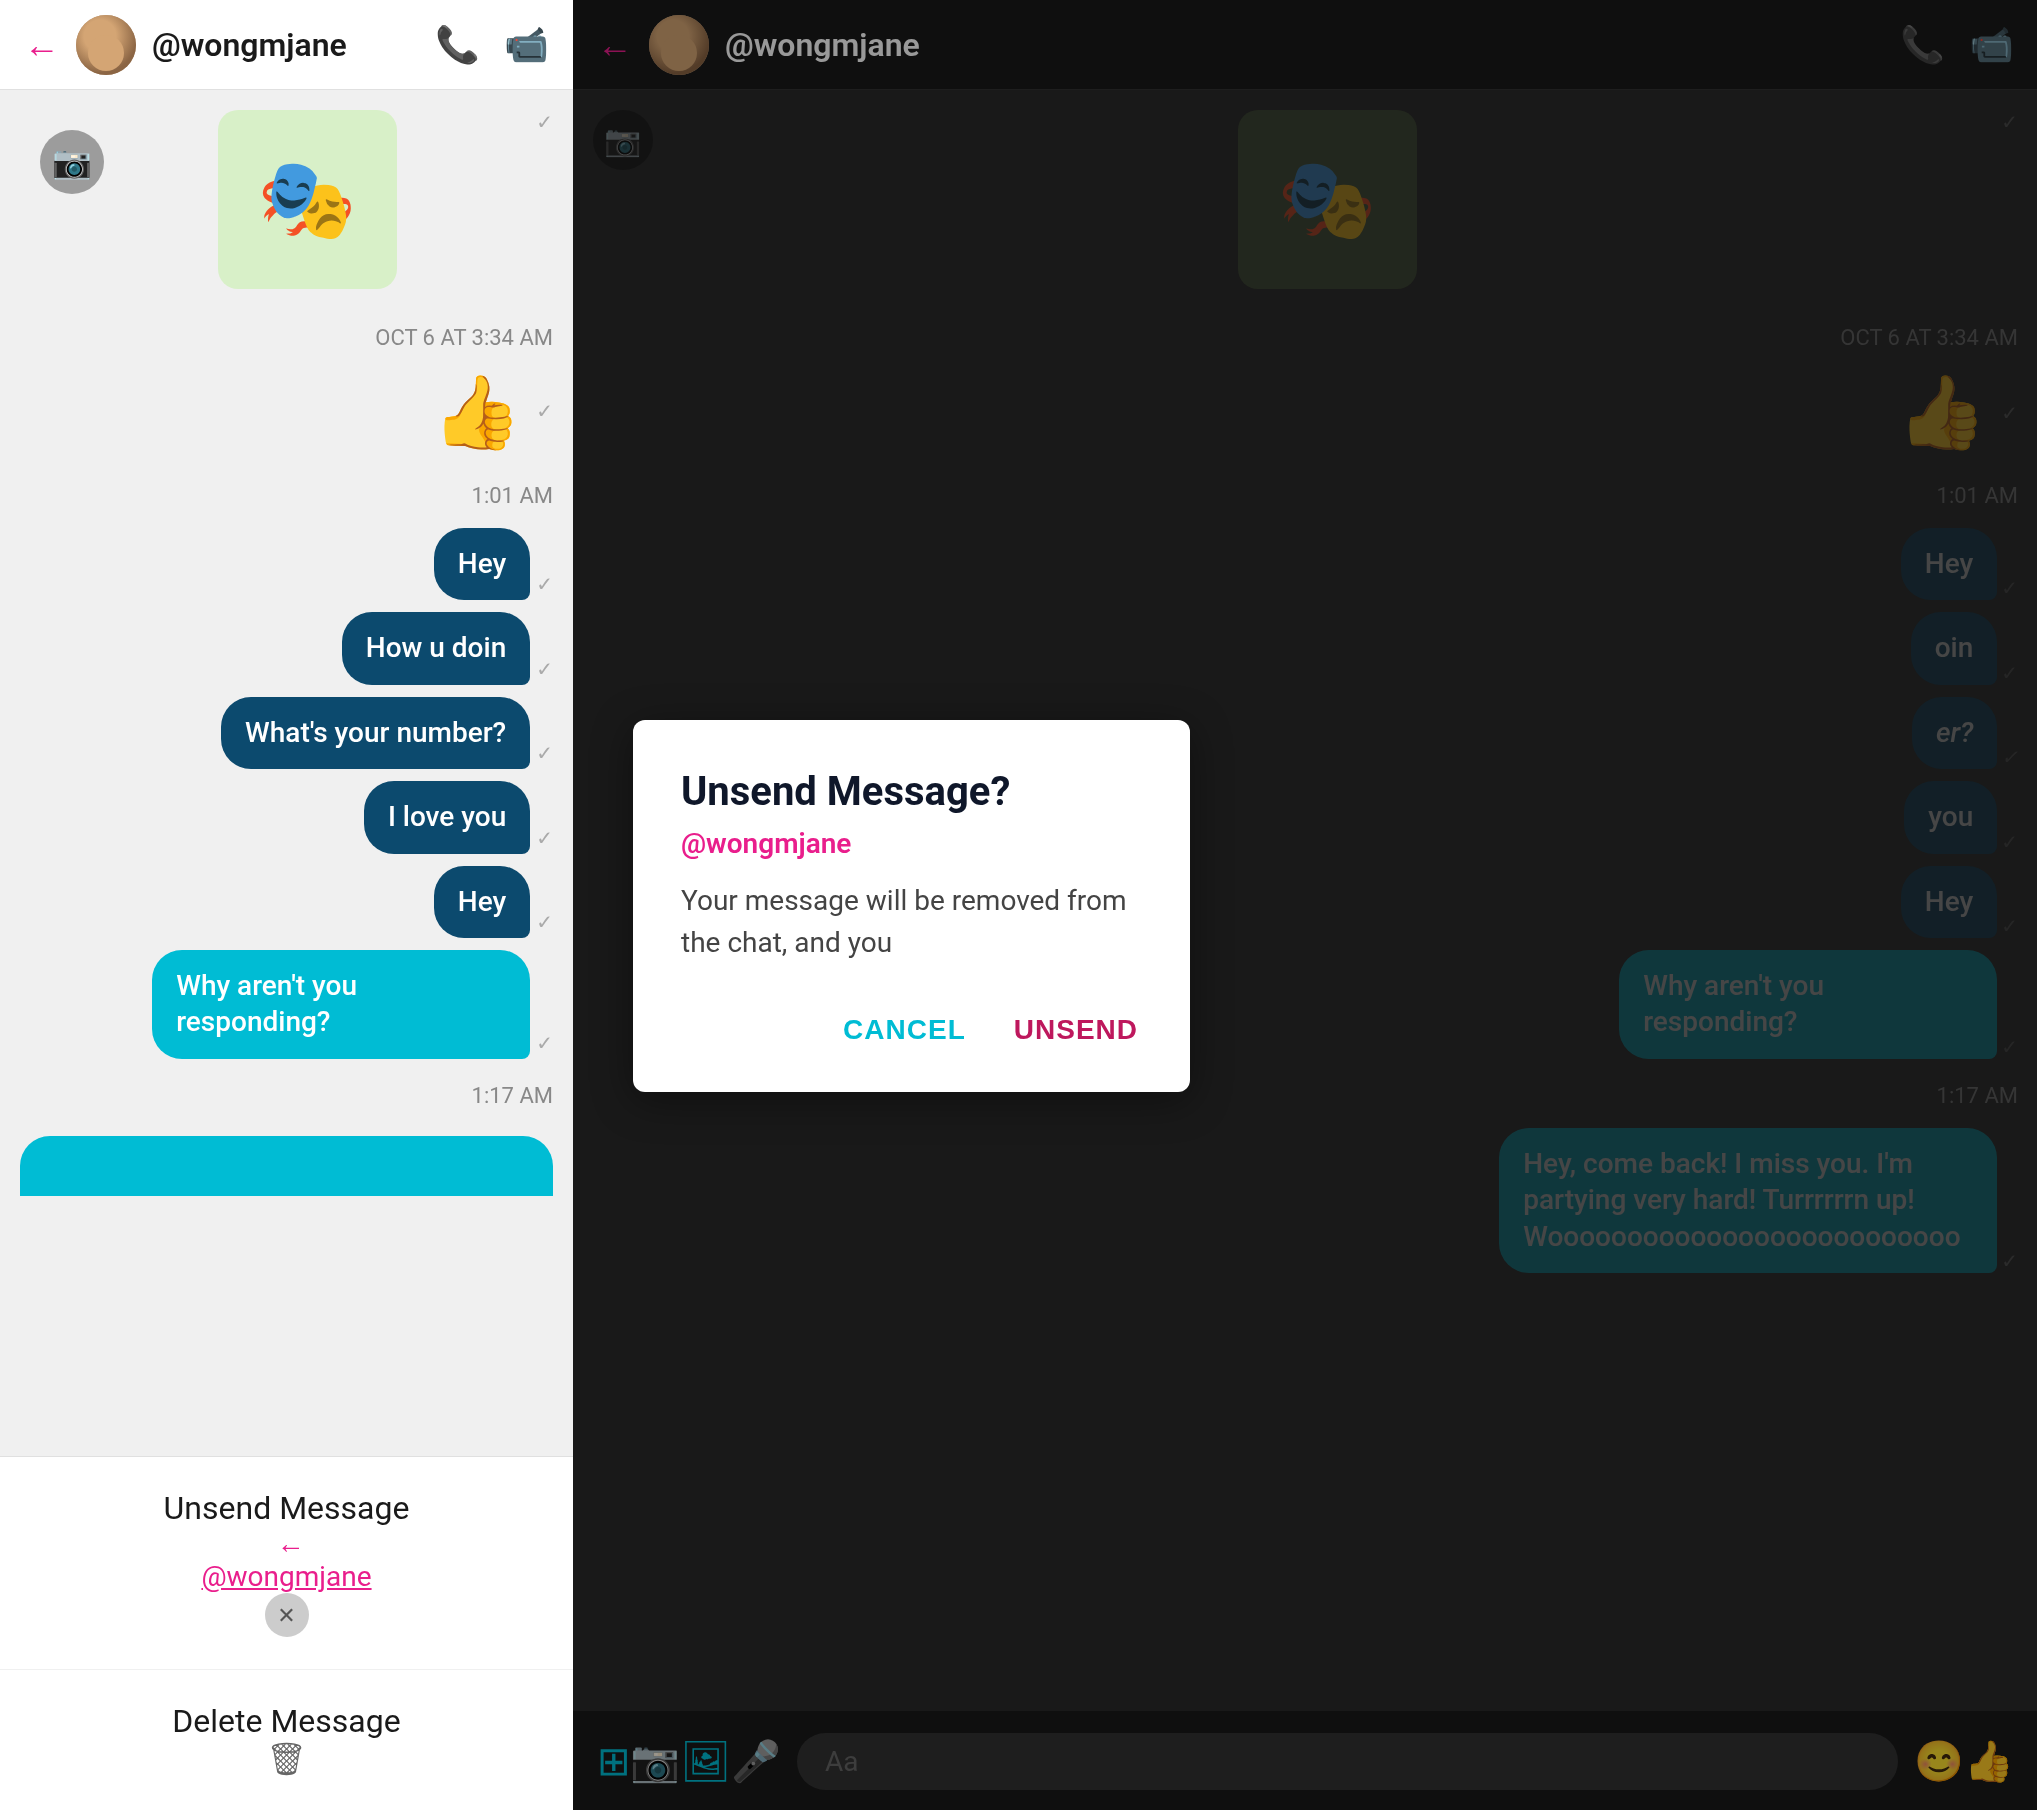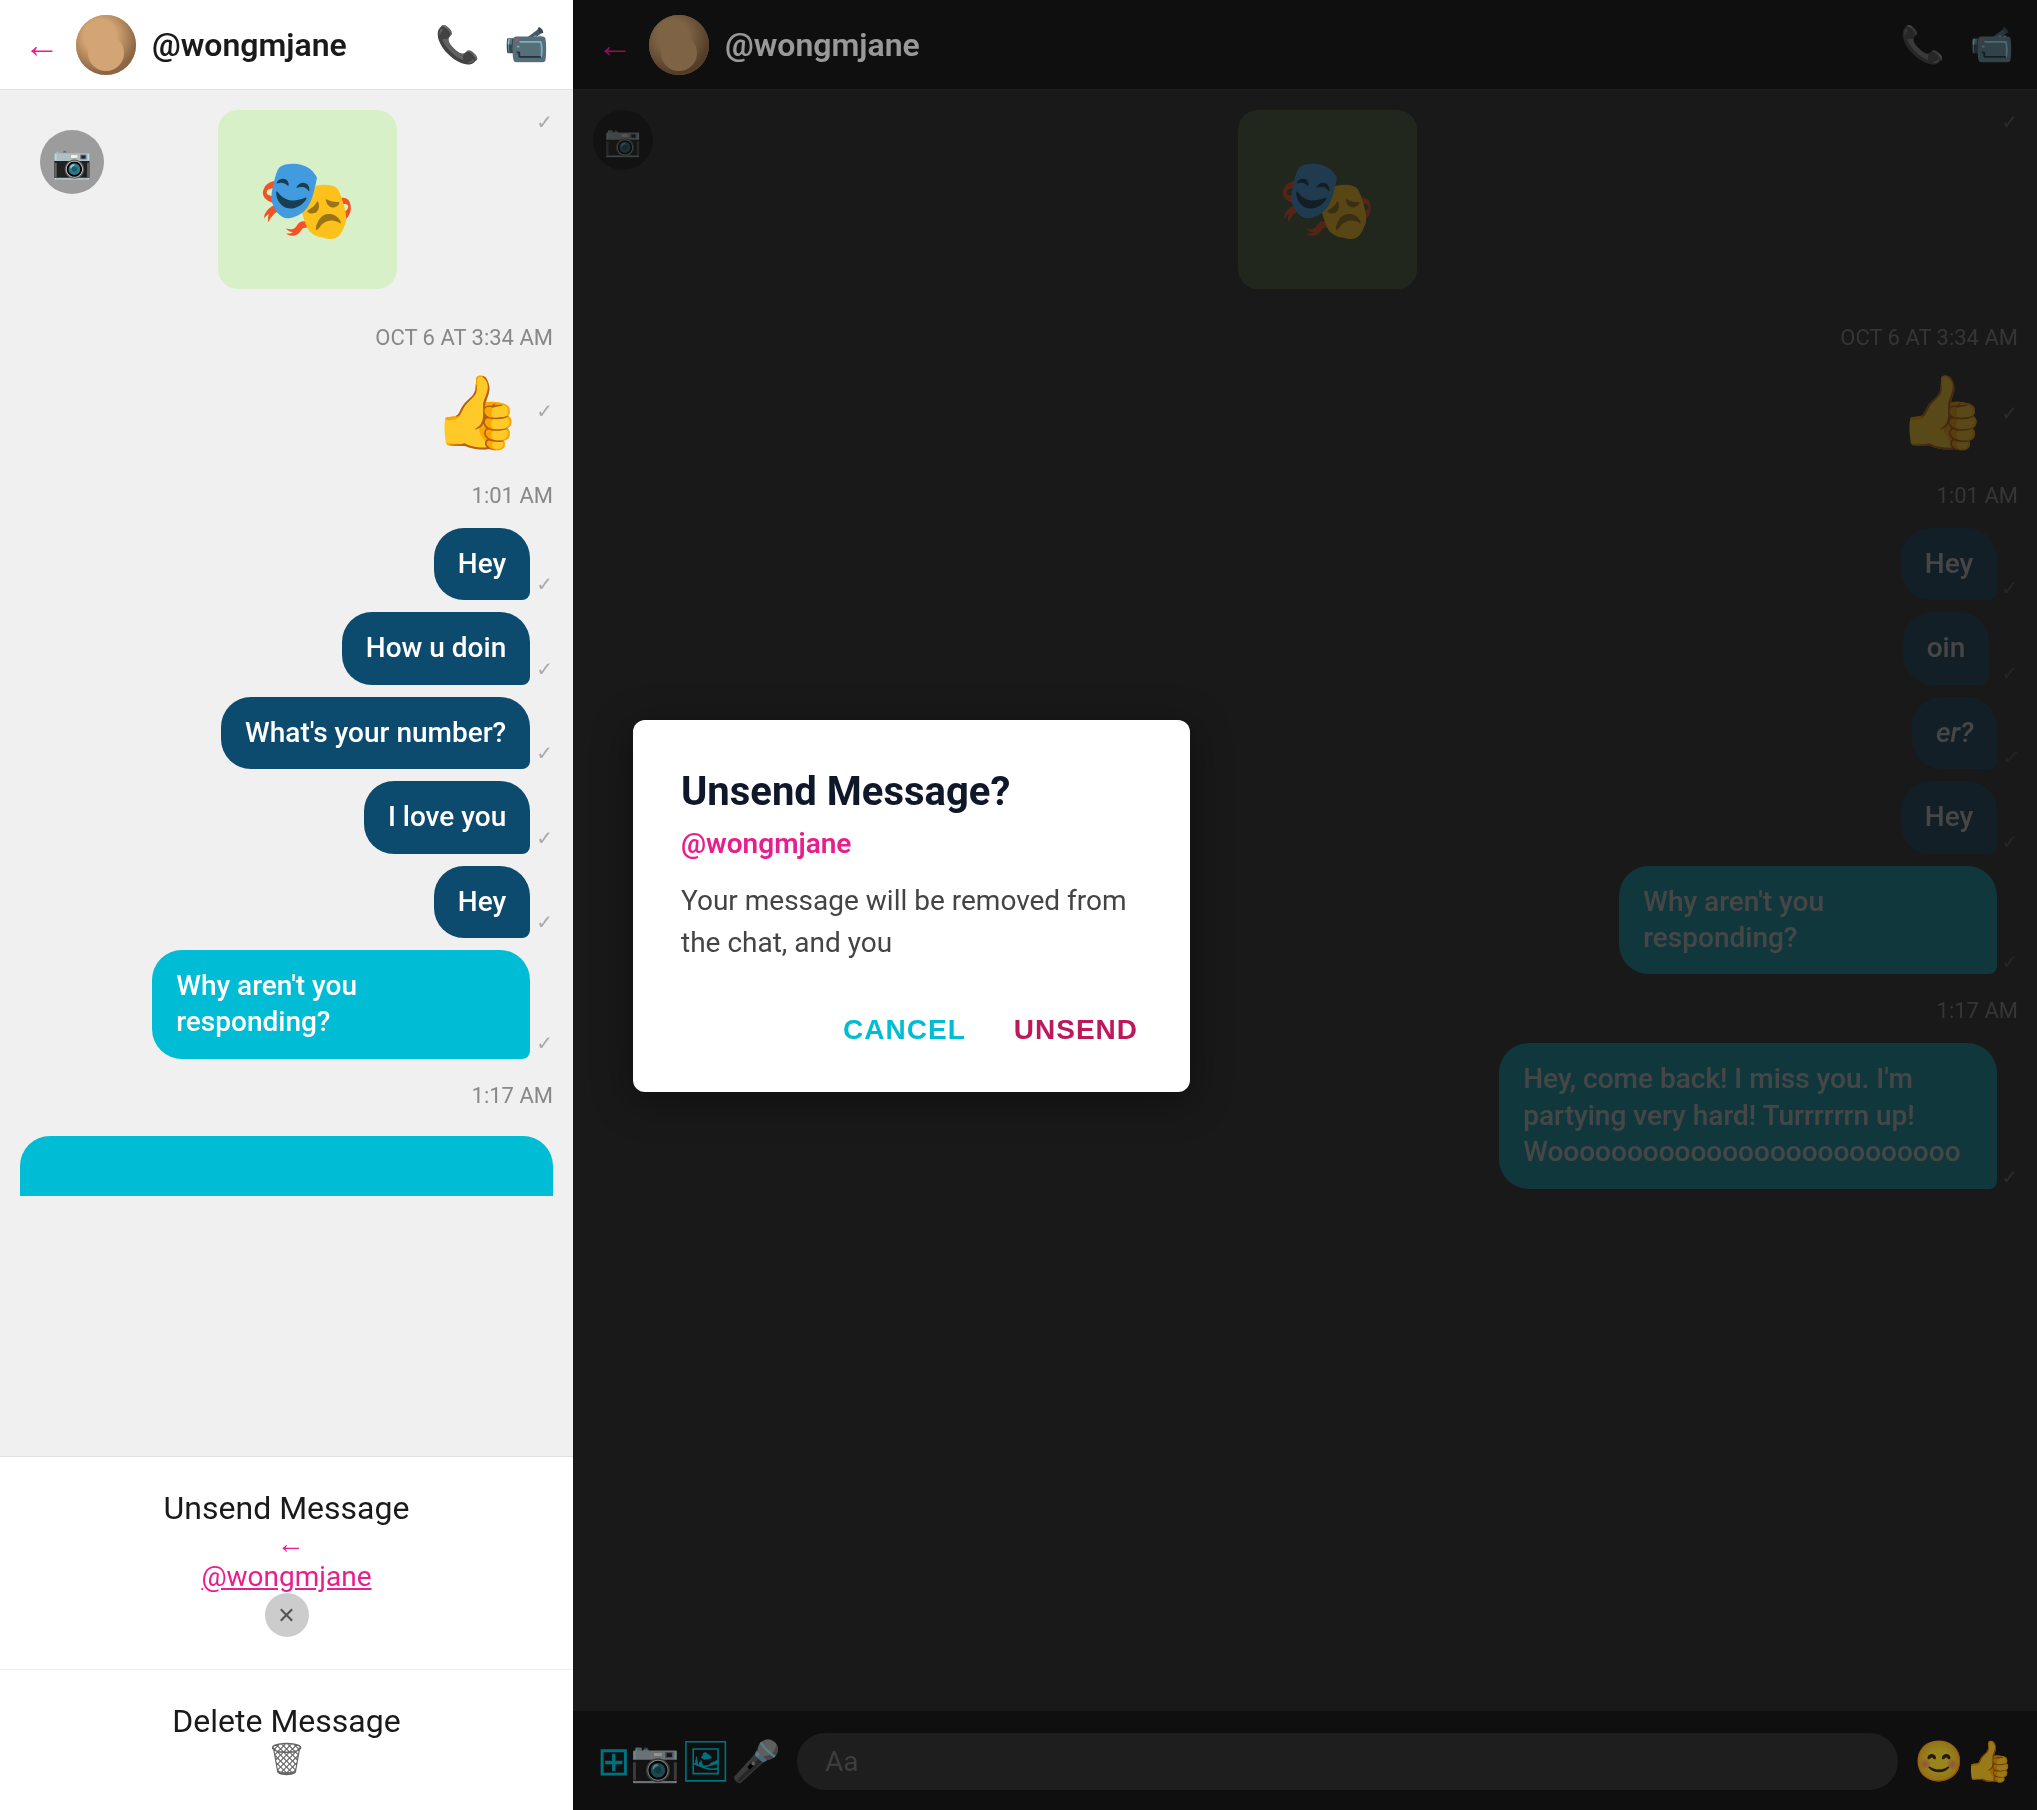--- a/index.html
+++ b/index.html
@@ -423,26 +423,30 @@
       <span style="font-size:72px; color:#7c4dff;">👍</span>
       <span style="color:#666; font-size:20px; margin-left:6px;">✓</span>
     </div>
 
     <div class="timestamp">1:01 AM</div>
 
     <div class="msg-row sent" style="opacity:0.7;">
       <div class="bubble sent-purple">Hey</div>
       <span style="color:#666; font-size:20px; margin-left:4px;">✓</span>
     </div>
-    <div class="msg-row sent" style="opacity:0.7;gap:8px;">
+    <div class="msg-row sent" style="opacity:0.7;">
       <div class="bubble sent-purple">oin</div>
       <span style="color:#666; font-size:20px; margin-left:4px;">✓</span>
     </div>
     <div class="msg-row sent" style="opacity:0.7;font-style:italic;">
       <div class="bubble sent-purple">er?</div>
+      <span style="color:#666; font-size:20px; margin-left:4px;">✓</span>
+    </div>
+    <div class="msg-row sent" style="opacity:0.7;">
+      <div class="bubble sent-purple">you</div>
       <span style="color:#666; font-size:20px; margin-left:4px;">✓</span>
     </div>
     <div class="msg-row sent" style="opacity:0.7;">
       <div class="bubble sent-purple">Hey</div>
       <span style="color:#666; font-size:20px; margin-left:4px;">✓</span>
     </div>
     <div class="msg-row sent" style="opacity:0.7;">
       <div class="bubble sent-teal">Why aren't you responding?</div>
       <span style="color:#666; font-size:20px; margin-left:4px;">✓</span>
     </div>

